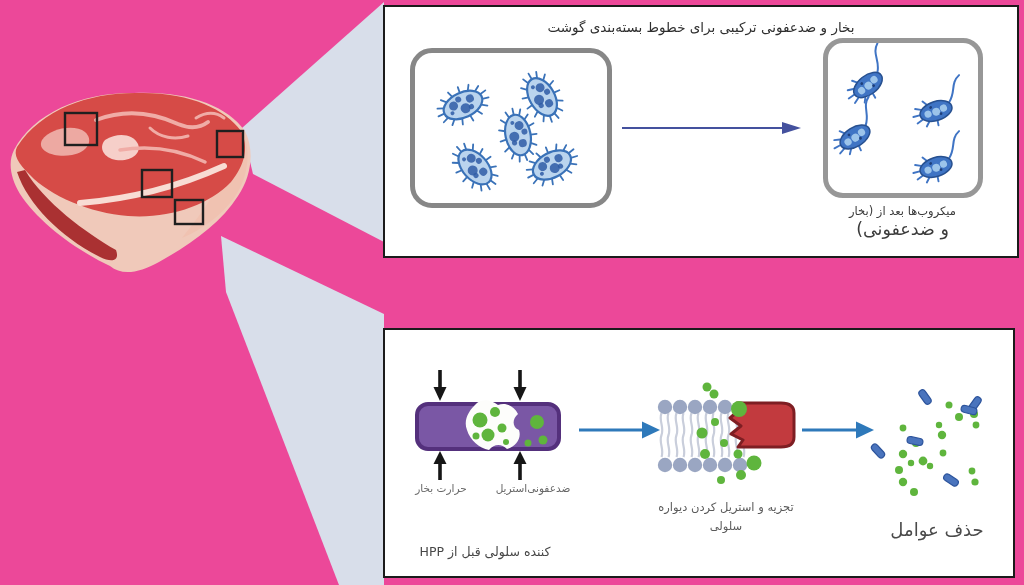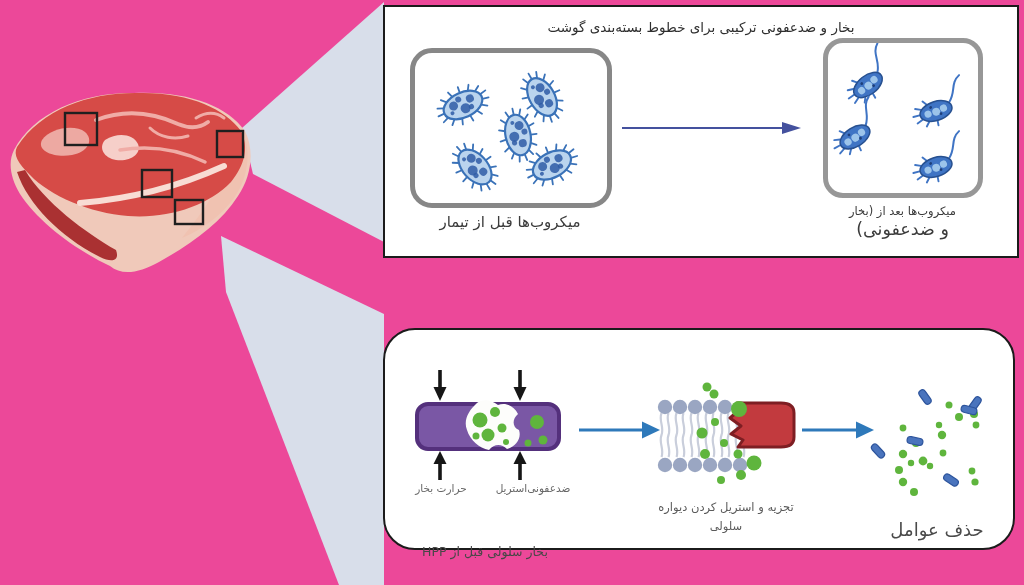--- a/index.html
+++ b/index.html
@@ -1,21 +1,21 @@
 <!DOCTYPE html>
 <html lang="fa"><head>
 <meta charset="utf-8">
 <style>
   html,body{margin:0;padding:0;background:#fff;}
   .canvas{position:relative;width:1024px;height:585px;background:#ec4899;overflow:hidden;
           font-family:"DejaVu Sans",sans-serif;}
   .bg{position:absolute;left:0;top:0;z-index:0;}
   .panel{position:absolute;background:#fff;border:2px solid #1b1b1b;box-sizing:border-box;z-index:2;}
   .panel.top{left:383px;top:5px;width:636px;height:253px;}
-  .panel.bottom{left:383px;top:328px;width:632px;height:222px;border-radius:32px;}
+  .panel.bottom{left:383px;top:328px;width:632px;height:250px;}
   .rtl{direction:rtl;unicode-bidi:plaintext;}
   .title{position:absolute;left:0;right:0;top:12px;text-align:center;font-size:13.5px;color:#2f2f2f;}
   .roundbox{position:absolute;background:#fff;box-sizing:border-box;}
   .roundbox.before{left:25px;top:41px;width:202px;height:160px;border:5px solid #878787;border-radius:22px;}
   .roundbox.after{left:438px;top:31px;width:160px;height:160px;border:5px solid #979797;border-radius:20px;}
   .toparrow{position:absolute;left:235px;top:106px;}
   .cap{position:absolute;text-align:center;color:#3b3b3b;}
   .cap.before-cap{left:20px;top:206px;width:210px;font-size:15px;}
   .cap.after-cap1{left:430px;top:197px;width:175px;font-size:11.5px;}
   .cap.after-cap2{left:430px;top:212px;width:175px;font-size:17.5px;}
@@ -258,21 +258,20 @@
             <ellipse cx="0" cy="0" rx="16.5" ry="9.5" fill="#3f74c4" stroke="#27508f" stroke-width="1.5"></ellipse>
             <circle cx="-8.5" cy="0.5" r="3.6" fill="#9cc4ea"></circle>
             <circle cx="0" cy="0.8" r="4" fill="#9cc4ea"></circle>
             <circle cx="8" cy="-0.5" r="3.6" fill="#9cc4ea"></circle>
             <circle cx="-4" cy="-5" r="1.4" fill="#1e3f7a"></circle>
             <circle cx="4" cy="4" r="1.4" fill="#1e3f7a"></circle>
           </g>
         </svg>
     </div>
 
-    <div class="cap before-cap rtl">میکروب‌ها قبل از تیمار</div>
     <div class="cap after-cap2 rtl">و ضدعفونی)</div>
     <div class="cap after-cap1 rtl">میکروب‌ها بعد از (بخار</div>
   </section>
 
 
   <section class="panel bottom">
     <svg id="bottom-svg" width="628" height="246" viewBox="0 0 628 246">
       <g fill="#161616" stroke="#161616">
         <line x1="55" y1="40" x2="55" y2="59" stroke-width="3.6"></line>
         <polygon points="48.5,57 61.5,57 55,71" stroke="none"></polygon>
@@ -391,18 +390,18 @@
             <rect x="-8" y="-3.5" width="16" height="7" rx="3.5" fill="#4a74bd" stroke="#2d549c" stroke-width="1.2"></rect>
           </g>
           <g transform="translate(566,150) rotate(33)">
             <rect x="-8" y="-3.5" width="16" height="7" rx="3.5" fill="#4a74bd" stroke="#2d549c" stroke-width="1.2"></rect>
           </g>
         </g>
     </svg>
 
     <div class="lab steam rtl">حرارت بخار</div>
     <div class="lab disinf rtl">ضدعفونی‌استریل</div>
-    <div class="cap membrane rtl">بخار سلولی قبل از HPP</div>
+    <div class="cap membrane rtl">کننده سلولی قبل از HPP</div>
     <div class="cap lysis2 rtl">سلولی</div>
     <div class="cap lysis1 rtl">تجزیه و استریل کردن دیواره</div>
     <div class="cap removal1 rtl">حذف عوامل</div>
   </section>
 </div>
 
 </body></html>

